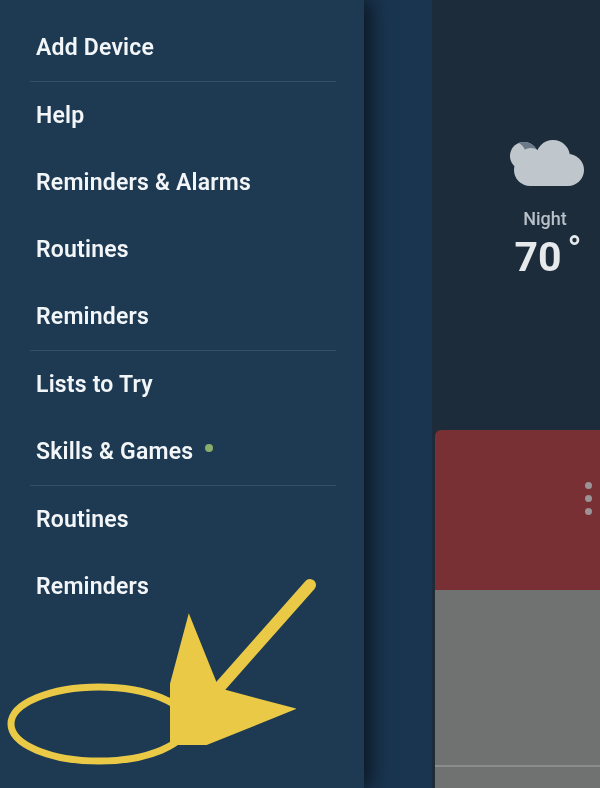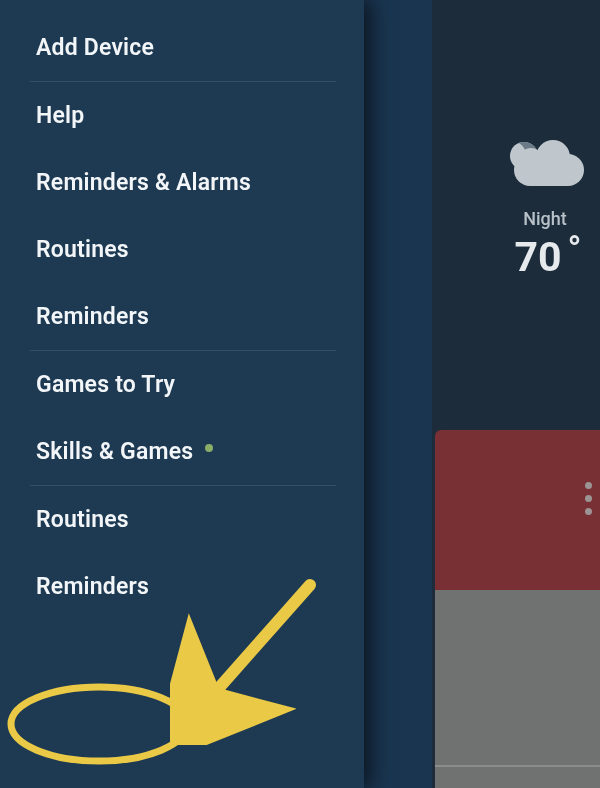--- a/index.html
+++ b/index.html
@@ -248,21 +248,21 @@
   </div>
   <div class="menu-item">
     <span>Routines</span>
   </div>
   <div class="menu-item">
     <span>Reminders</span>
   </div>
   <div class="divider"></div>
 
   <div class="menu-item">
-    <span>Games to Try</span>
+    <span>Lists to Try</span>
   </div>
   <div class="menu-item">
     <span>Skills &amp; Games</span>
     <span class="notif-dot"></span>
   </div>
   <div class="divider"></div>
 
   <div class="menu-item">
     <span>Routines</span>
   </div>

